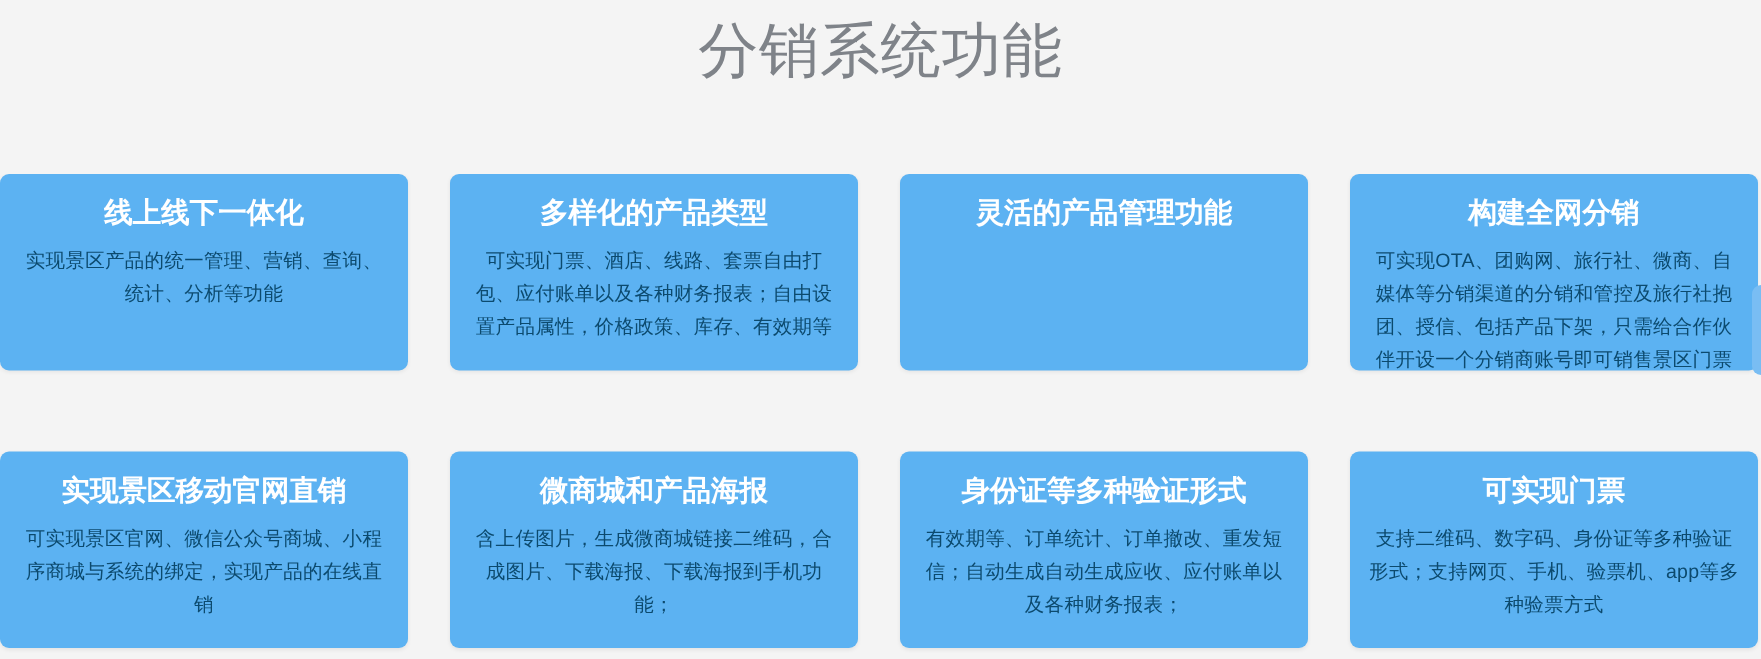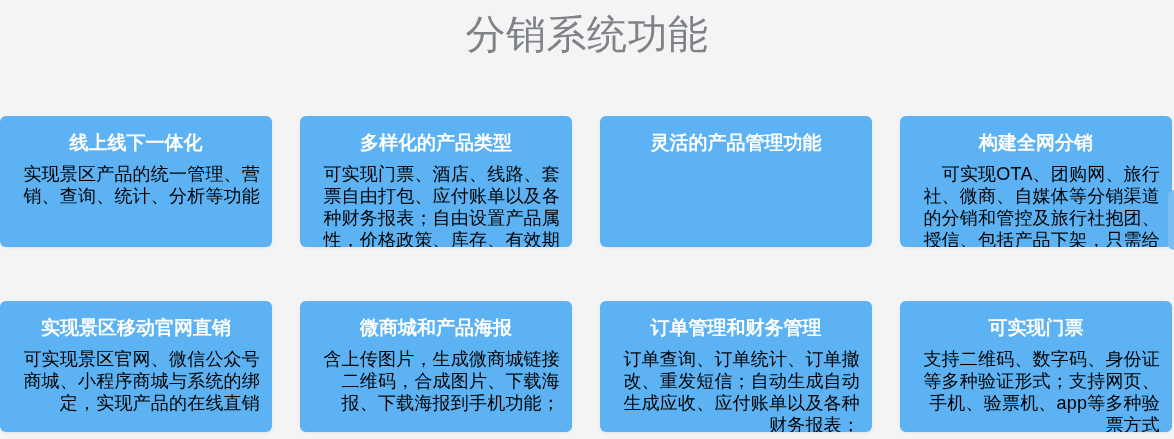--- a/index.html
+++ b/index.html
@@ -65,24 +65,24 @@
   .card-title {
     text-align: center;
     font-size: 19px;
     line-height: 26px;
     font-weight: bold;
     color: #ffffff;
     margin-bottom: 7px;
     white-space: nowrap;
   }
   .card-body {
-    text-align: right;
-    font-size: 18px;
+    text-align: center;
+    font-size: 13px;
     line-height: 22px;
-    color: #000000;
+    color: #0c4a6e;
     letter-spacing: 0.2px;
   }
   
   .peek-card {
     position: absolute;
     left: 1168px;
     top: 74px;
     width: 40px;
     height: 60px;
     background: #79bdf3;
@@ -127,22 +127,22 @@
         <div class="card-title">实现景区移动官网直销</div>
         <div class="card-body">可实现景区官网、微信公众号商城、小程序商城与系统的绑定，实现产品的在线直销</div>
       </div>
 
       <div class="card">
         <div class="card-title">微商城和产品海报</div>
         <div class="card-body">含上传图片，生成微商城链接二维码，合成图片、下载海报、下载海报到手机功能；</div>
       </div>
 
       <div class="card">
-        <div class="card-title">订单管理和财务管理</div>
-        <div class="card-body">订单查询、订单统计、订单撤改、重发短信；自动生成自动生成应收、应付账单以及各种财务报表；</div>
+        <div class="card-title">身份证等多种验证形式</div>
+        <div class="card-body">有效期等、订单统计、订单撤改、重发短信；自动生成自动生成应收、应付账单以及各种财务报表；</div>
       </div>
 
       <div class="card">
         <div class="card-title">可实现门票</div>
         <div class="card-body">支持二维码、数字码、身份证等多种验证形式；支持网页、手机、验票机、app等多种验票方式</div>
       </div>
 
     </div>
 
     <div class="peek-card"></div>

